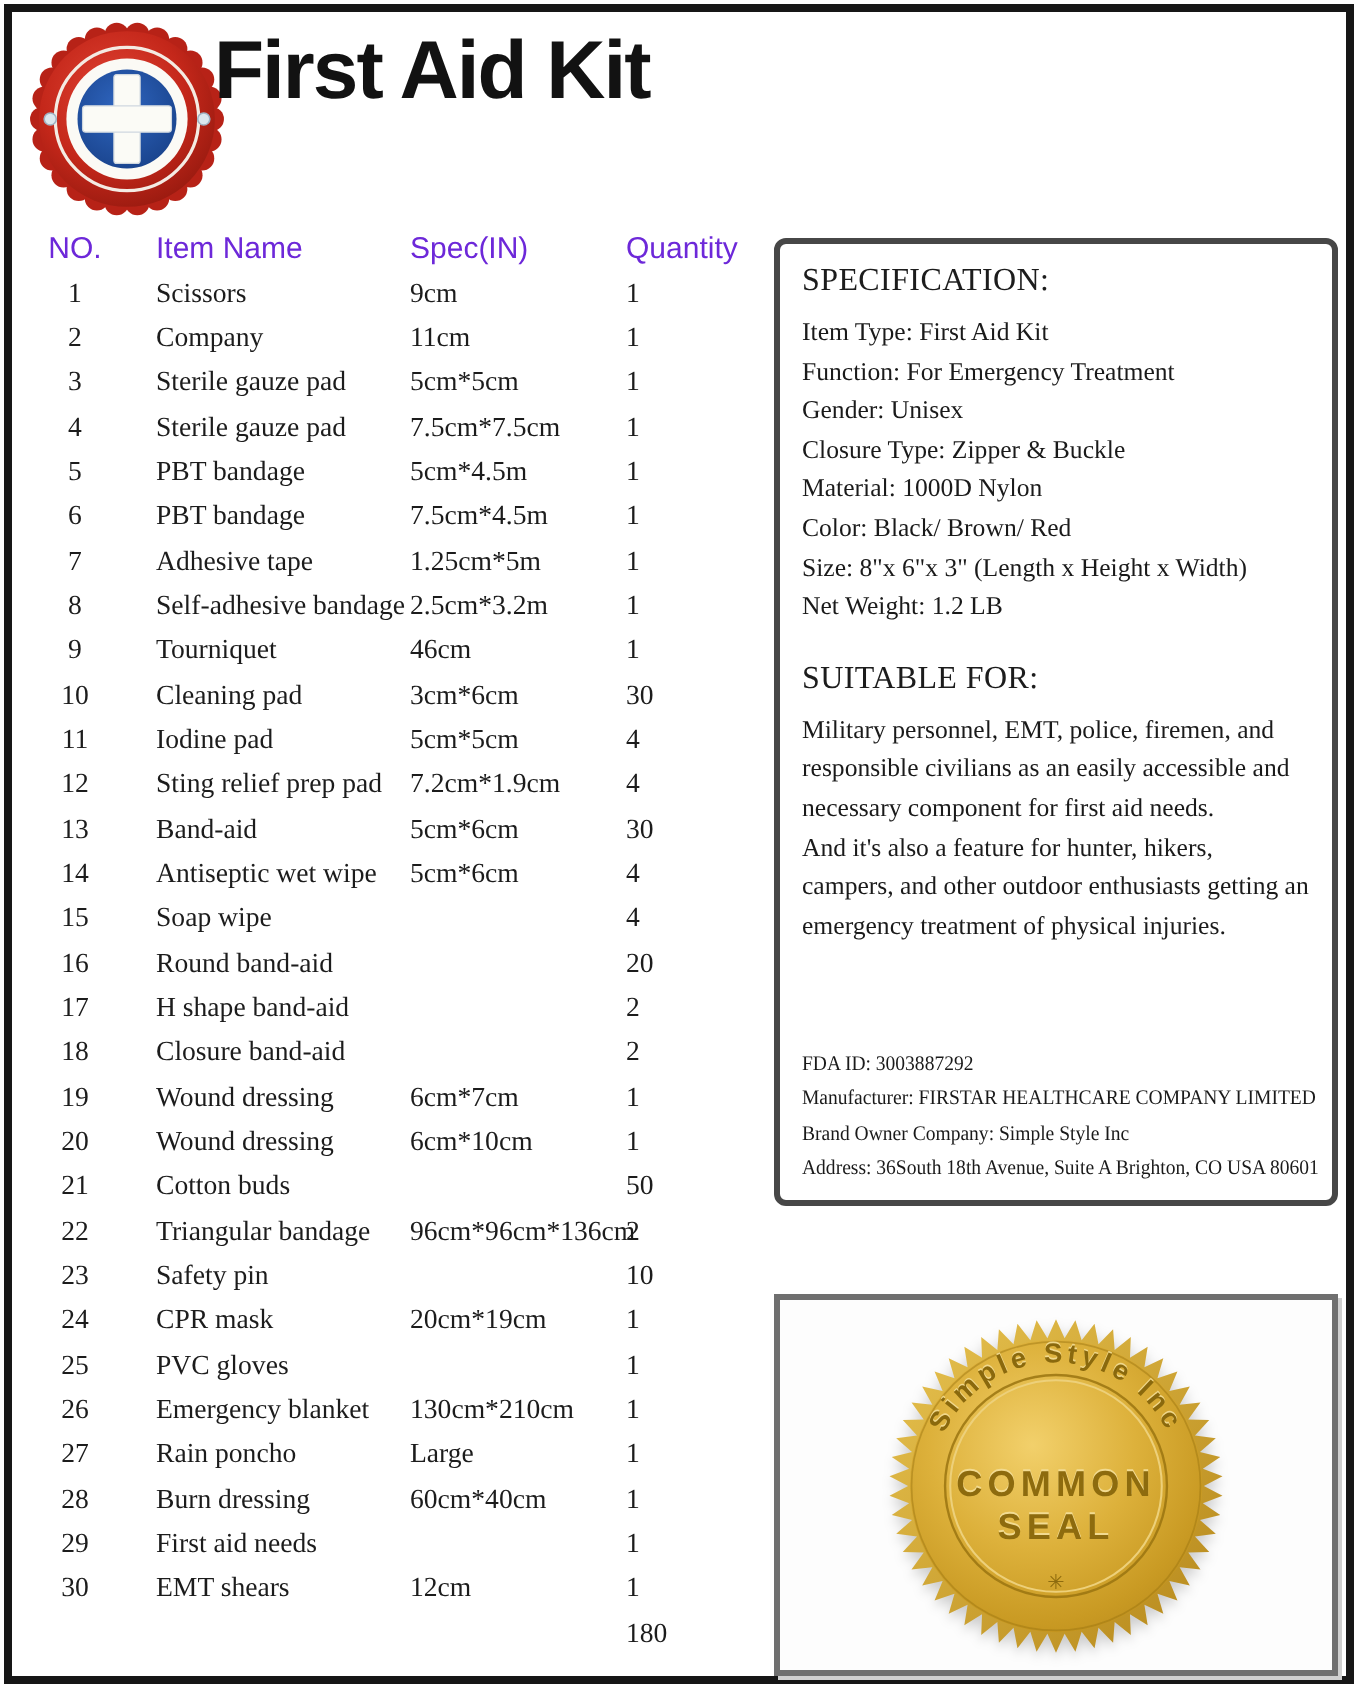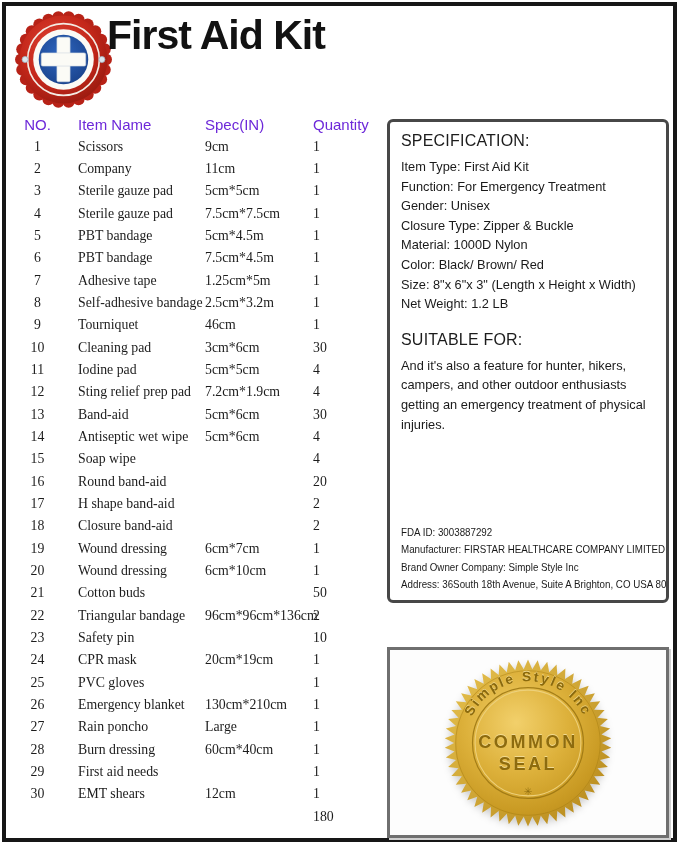--- a/index.html
+++ b/index.html
@@ -22,21 +22,21 @@
   .trow.head { font-family:"Liberation Sans", sans-serif; font-size:15px; color:#6d28d9; }
   .trow.body { font-family:"Liberation Serif", serif; font-size:13.8px; color:#1c1c1c; }
   .c-no  { text-align:center; }
   .c-name{ padding-left:13px; }
   .c-spec{ padding-left:15px; }
   .c-qty { }
   
   .spec-box {
     position:absolute; left:381px; top:113px; width:282px; height:484px;
     box-sizing:border-box; border:3px solid #474747; border-radius:6px;
-    padding:8px 11px 6px; background:#fff; display:flex; flex-direction:column; overflow:hidden;
+    padding:8px 11px 6px; background:#fff; display:flex; flex-direction:column; overflow:hidden;font-family:Liberation Serif, serif;
   }
   .sec-heading { font-size:16px; color:#1c1c1c; letter-spacing:.2px; margin:2px 0 7px; }
   .sec-heading.suitable { margin-top:17px; }
   .spec-line { font-size:12.8px; line-height:19.6px; white-space:nowrap; color:#1a1a1a; }
   .para { font-size:12.8px; line-height:19.6px; color:#1a1a1a; }
   .company { margin-top:auto; padding-bottom:1px; }
   .company-line { font-size:10.4px; line-height:17.2px; white-space:nowrap;
     transform:scaleX(.94); transform-origin:0 50%; color:#1a1a1a; }
   
   .seal-box {
@@ -350,20 +350,21 @@
         <div class="spec-line">Gender: Unisex</div>
         <div class="spec-line">Closure Type: Zipper &amp; Buckle</div>
         <div class="spec-line">Material: 1000D Nylon</div>
         <div class="spec-line">Color: Black/ Brown/ Red</div>
         <div class="spec-line">Size: 8"x 6"x 3" (Length x Height x Width)</div>
         <div class="spec-line">Net Weight: 1.2 LB</div>
       </div>
     <div class="sec-heading suitable">SUITABLE FOR:</div>
     <div>
 
+    <div class="para">Military personnel, EMT, police, firemen, and responsible civilians as an easily accessible and necessary component for first aid needs.</div>
         <div class="para">And it's also a feature for hunter, hikers, campers, and other outdoor enthusiasts getting an emergency treatment of physical injuries.</div>
       </div>
     <div class="company">
 
     <div class="company-line">FDA ID: 3003887292</div>
         <div class="company-line">Manufacturer: FIRSTAR HEALTHCARE COMPANY LIMITED</div>
         <div class="company-line">Brand Owner Company: Simple Style Inc</div>
         <div class="company-line">Address: 36South 18th Avenue, Suite A Brighton, CO USA 80601</div>
       </div>
   </div>

